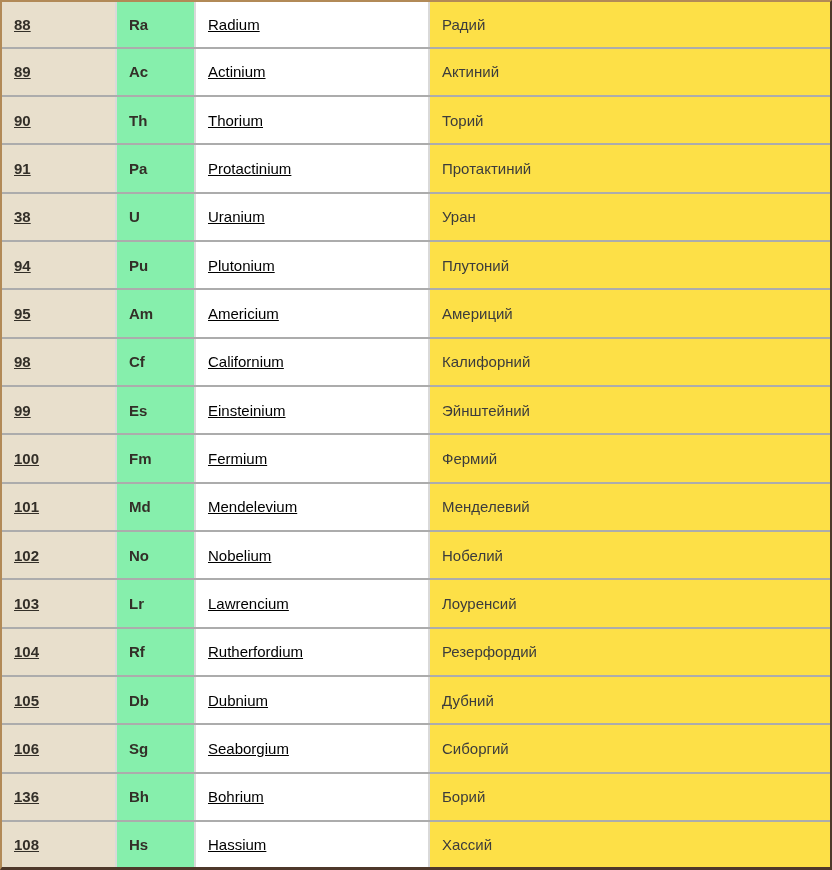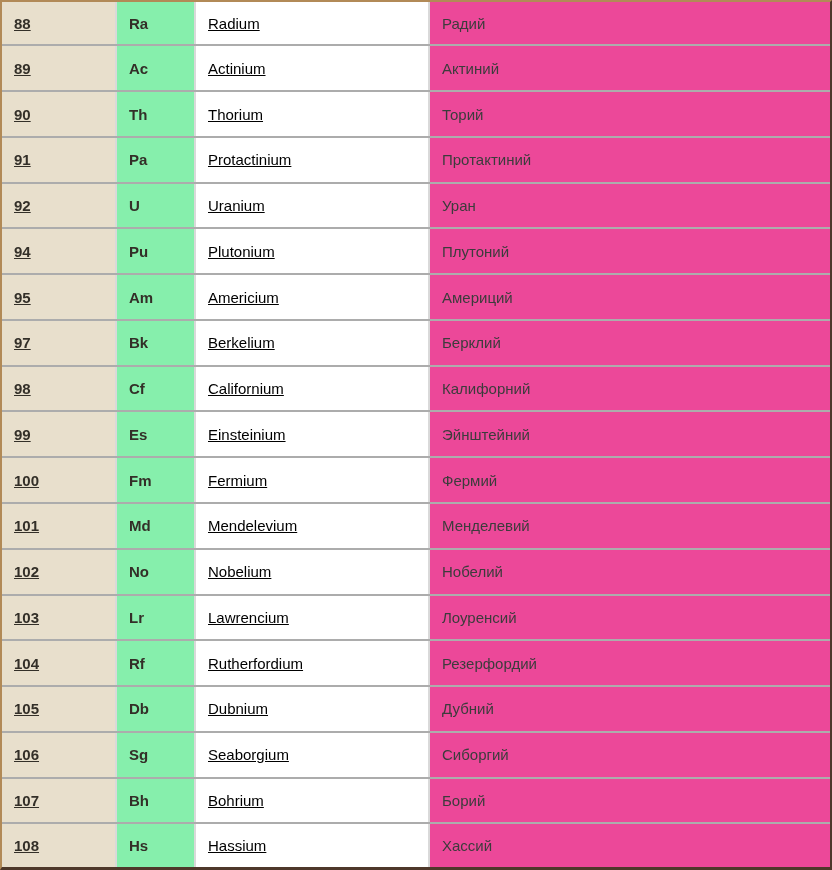--- a/index.html
+++ b/index.html
@@ -58,21 +58,21 @@
     font-weight: bold;
     color: #332f28;
   }
   td.col-name-en {
     width: 234px;
     background: #ffffff;
     color: #000000;
     text-decoration: underline;
   }
   td.col-name-ru {
-    background: #ec4899;
+    background: #fde047;
     color: #3c3c3c;
     padding-left: 14px;
   }
 </style>
 </head>
 <body>
 
 <div class="table-frame">
   <table class="elements">
     <tbody id="rows-body">
@@ -94,42 +94,36 @@
     <td class="col-name-en">Thorium</td>
     <td class="col-name-ru">Торий</td>
   </tr>
         <tr>
     <td class="col-number">91</td>
     <td class="col-symbol">Pa</td>
     <td class="col-name-en">Protactinium</td>
     <td class="col-name-ru">Протактиний</td>
   </tr>
         <tr>
-    <td class="col-number">92</td>
+    <td class="col-number">38</td>
     <td class="col-symbol">U</td>
     <td class="col-name-en">Uranium</td>
     <td class="col-name-ru">Уран</td>
   </tr>
         <tr>
     <td class="col-number">94</td>
     <td class="col-symbol">Pu</td>
     <td class="col-name-en">Plutonium</td>
     <td class="col-name-ru">Плутоний</td>
   </tr>
         <tr>
     <td class="col-number">95</td>
     <td class="col-symbol">Am</td>
     <td class="col-name-en">Americium</td>
     <td class="col-name-ru">Америций</td>
-  </tr>
-        <tr>
-    <td class="col-number">97</td>
-    <td class="col-symbol">Bk</td>
-    <td class="col-name-en">Berkelium</td>
-    <td class="col-name-ru">Берклий</td>
   </tr>
         <tr>
     <td class="col-number">98</td>
     <td class="col-symbol">Cf</td>
     <td class="col-name-en">Californium</td>
     <td class="col-name-ru">Калифорний</td>
   </tr>
         <tr>
     <td class="col-number">99</td>
     <td class="col-symbol">Es</td>
@@ -172,21 +166,21 @@
     <td class="col-name-en">Dubnium</td>
     <td class="col-name-ru">Дубний</td>
   </tr>
         <tr>
     <td class="col-number">106</td>
     <td class="col-symbol">Sg</td>
     <td class="col-name-en">Seaborgium</td>
     <td class="col-name-ru">Сиборгий</td>
   </tr>
         <tr>
-    <td class="col-number">107</td>
+    <td class="col-number">136</td>
     <td class="col-symbol">Bh</td>
     <td class="col-name-en">Bohrium</td>
     <td class="col-name-ru">Борий</td>
   </tr>
         <tr>
     <td class="col-number">108</td>
     <td class="col-symbol">Hs</td>
     <td class="col-name-en">Hassium</td>
     <td class="col-name-ru">Хассий</td>
   </tr>

